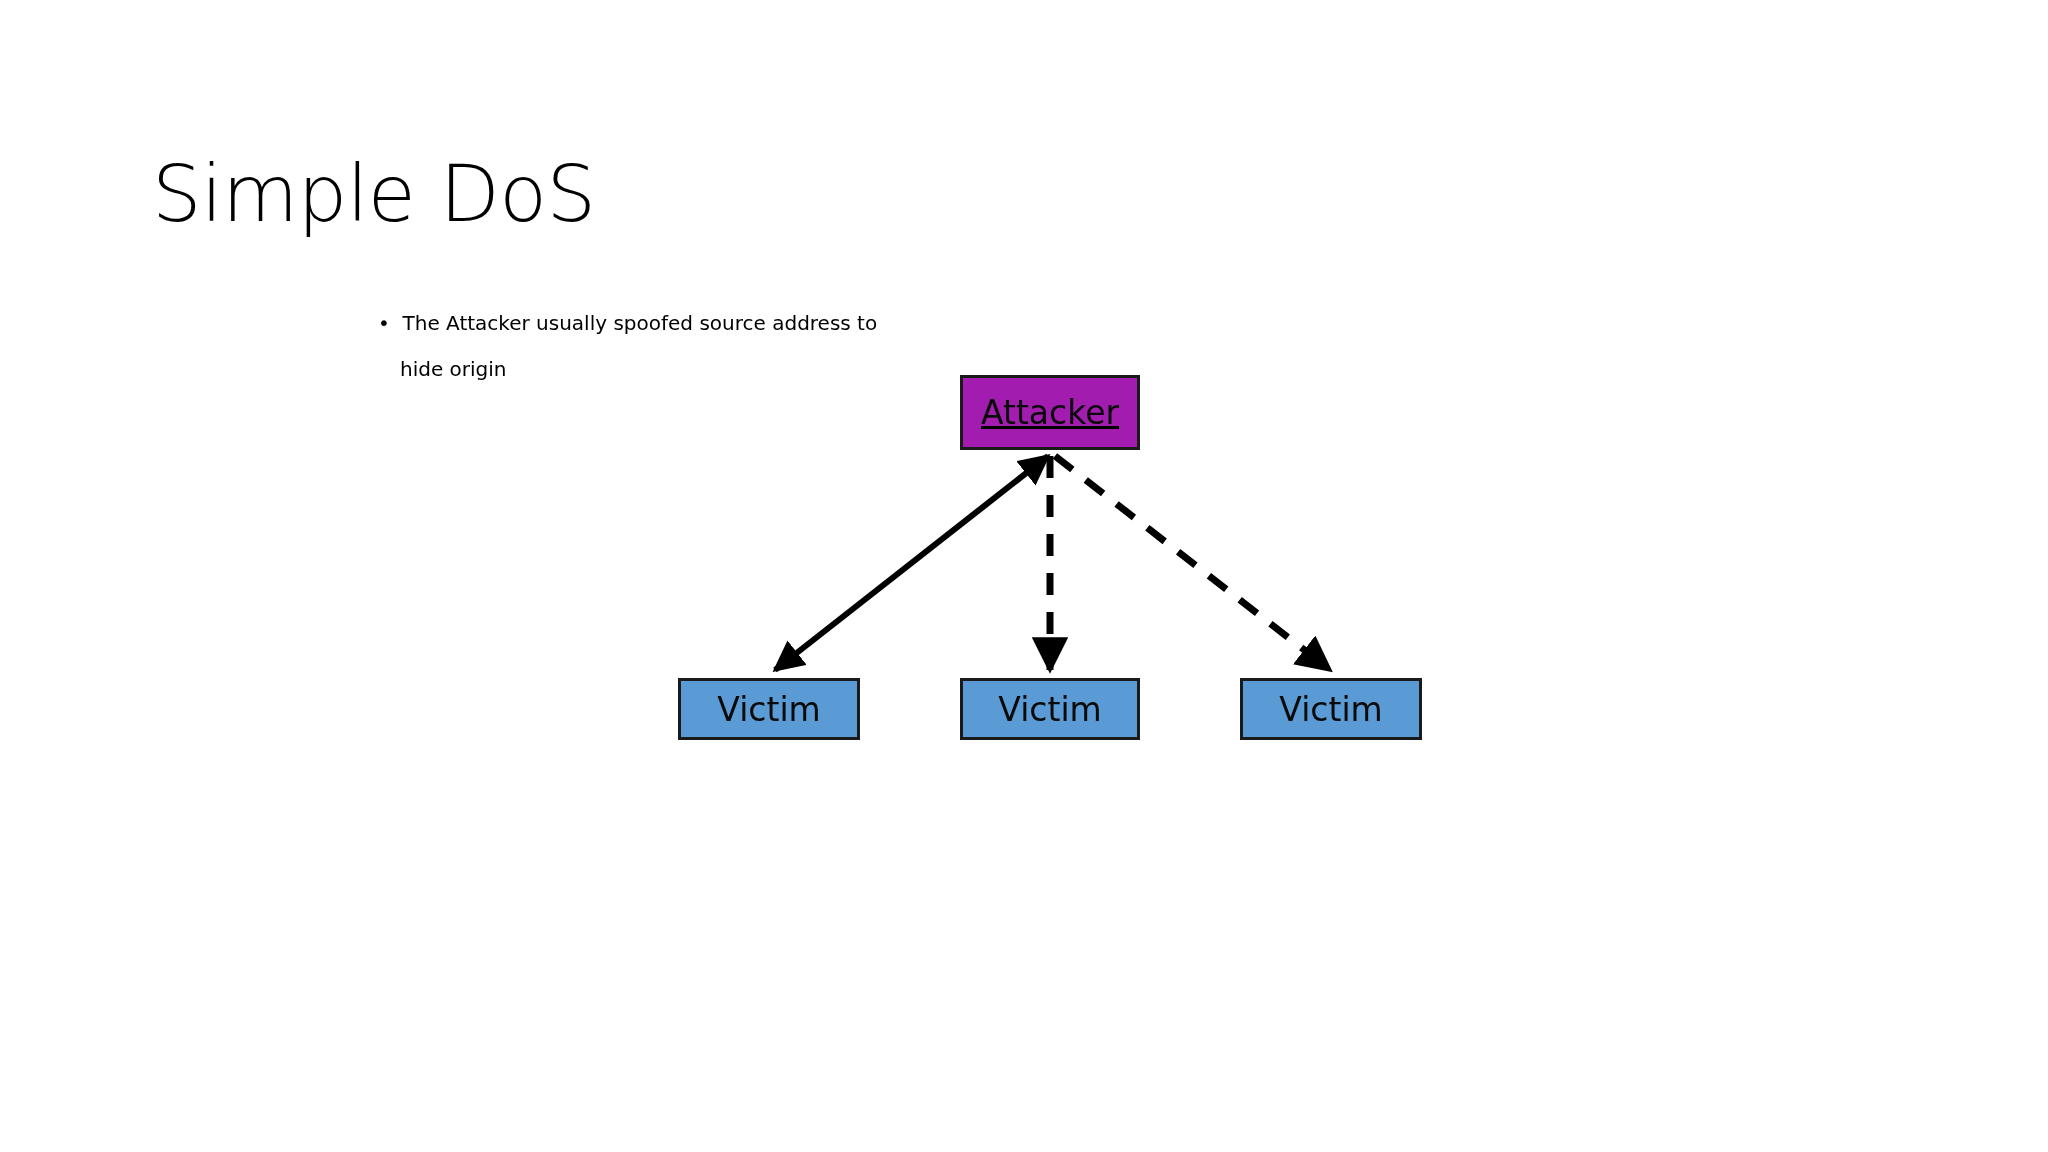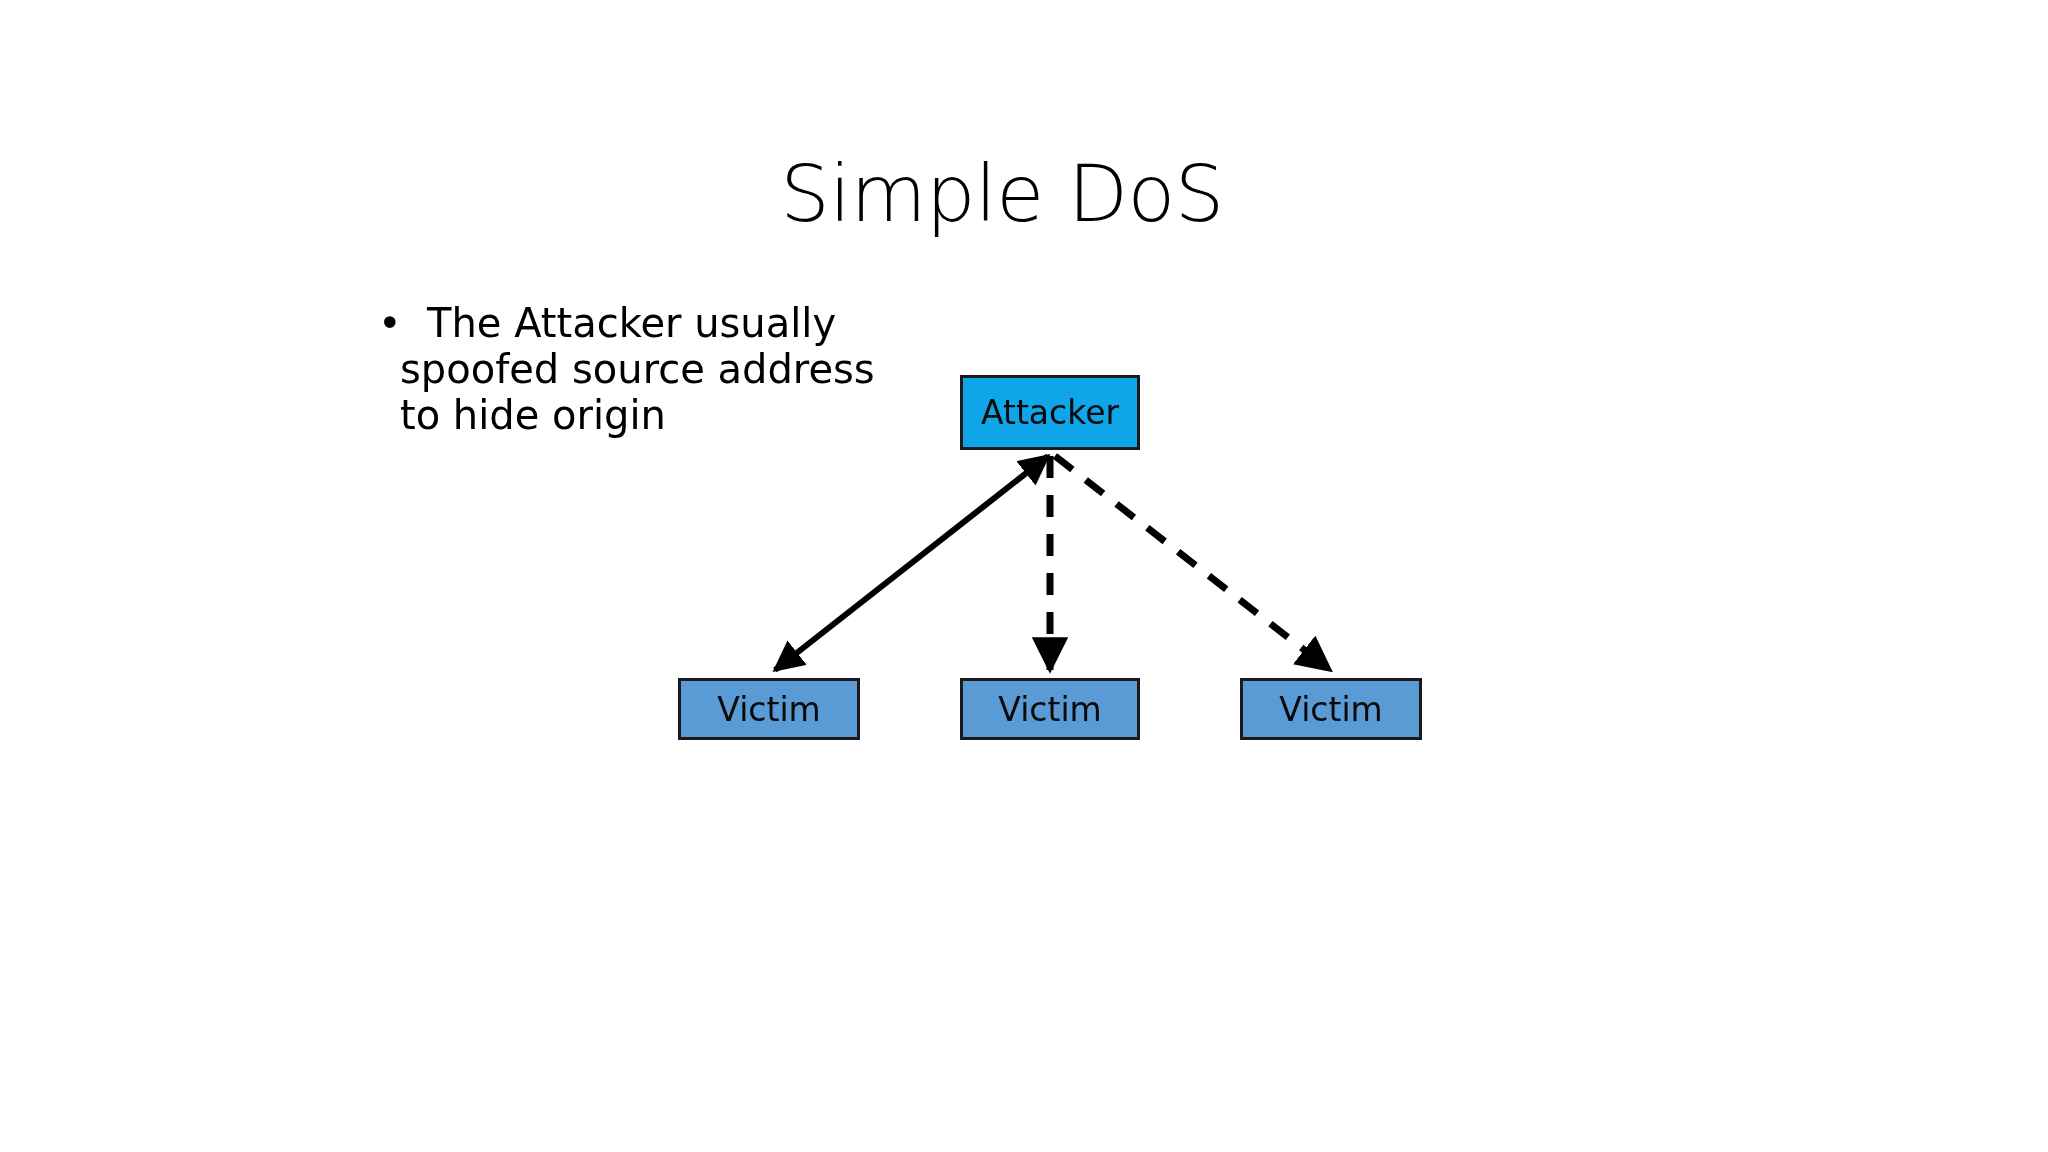--- a/index.html
+++ b/index.html
@@ -26,34 +26,33 @@
     left: 152px;
     top: 103px;
     width: 1700px;
     font-family: "DejaVu Sans", "Liberation Sans", sans-serif;
     font-size: 78px;
     font-weight: 300;
     line-height: 1.0;
     letter-spacing: -0.5px;
     color: #000000;
     white-space: nowrap;
-    text-align: center;
   }
 
   
   #body-text {
     position: absolute;
     left: 378px;
     top: 300px;
     width: 520px;
   }
   .bullet-line {
     display: block;
     font-family: "DejaVu Sans", "Liberation Sans", sans-serif;
-    font-size: 40px;
+    font-size: 20px;
     font-weight: 400;
     line-height: 46px;
     color: #000000;
     text-indent: -22px;
     padding-left: 22px;
   }
   .bullet-line::before {
     content: "\2022\00a0\00a0";
   }
 
@@ -108,21 +107,21 @@
       </defs>
 
       <line x1="1048" y1="456" x2="775" y2="670" stroke="#000000" stroke-width="6" stroke-linecap="butt" marker-start="url(#arrow-down)" marker-end="url(#arrow-down)"></line>
 
       <line x1="1050" y1="456" x2="1050" y2="670" stroke="#000000" stroke-width="7" stroke-dasharray="22 17" stroke-linecap="butt" marker-end="url(#arrow-down)"></line>
 
       <line x1="1055" y1="456" x2="1330" y2="670" stroke="#000000" stroke-width="7" stroke-dasharray="22 17" stroke-linecap="butt" marker-end="url(#arrow-down)"></line>
     </svg>
   </div>
 
-  <div class="node-box" id="node-attacker" style="left:960px; top:375px; width:180px; height:75px; background:#0ea5e9;">
+  <div class="node-box" id="node-attacker" style="left:960px; top:375px; width:180px; height:75px; background:#a21caf;text-decoration:underline;">
     <span class="node-label">Attacker</span>
   </div>
 
   <div class="node-box" id="node-victim-1" style="left:678px; top:678px; width:182px; height:62px; background:#5B9BD5;">
     <span class="node-label">Victim</span>
   </div>
 
   <div class="node-box" id="node-victim-2" style="left:960px; top:678px; width:180px; height:62px; background:#5B9BD5;">
     <span class="node-label">Victim</span>
   </div>

